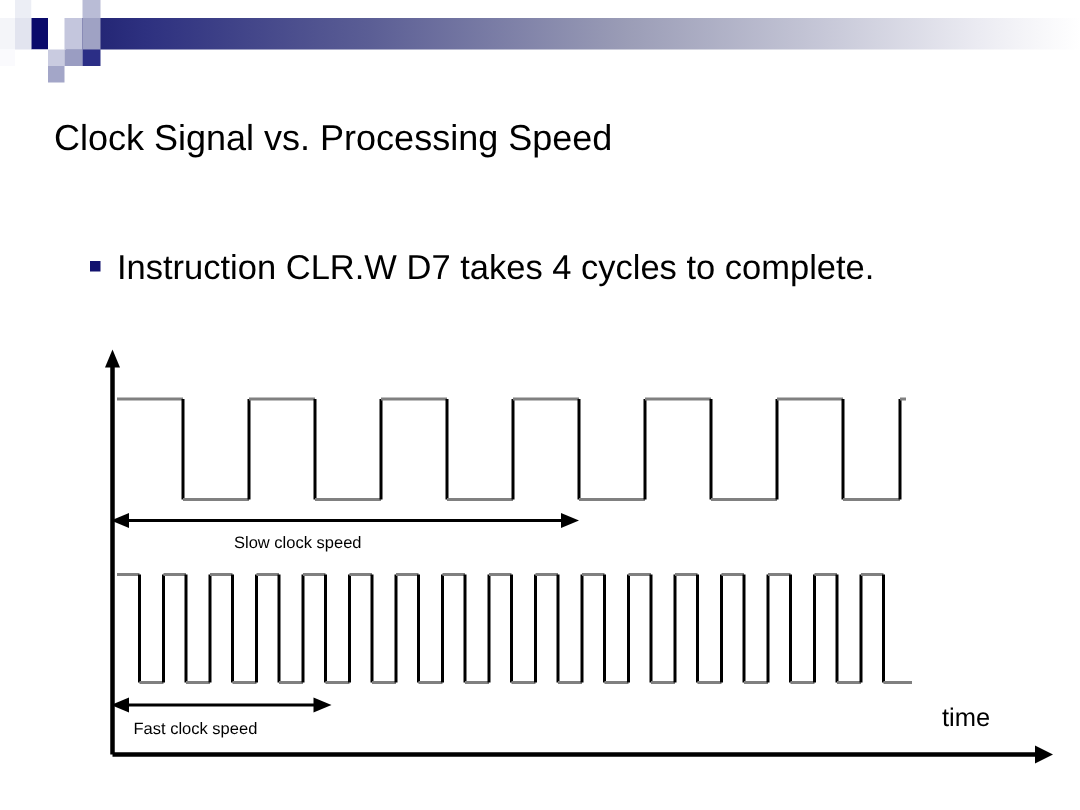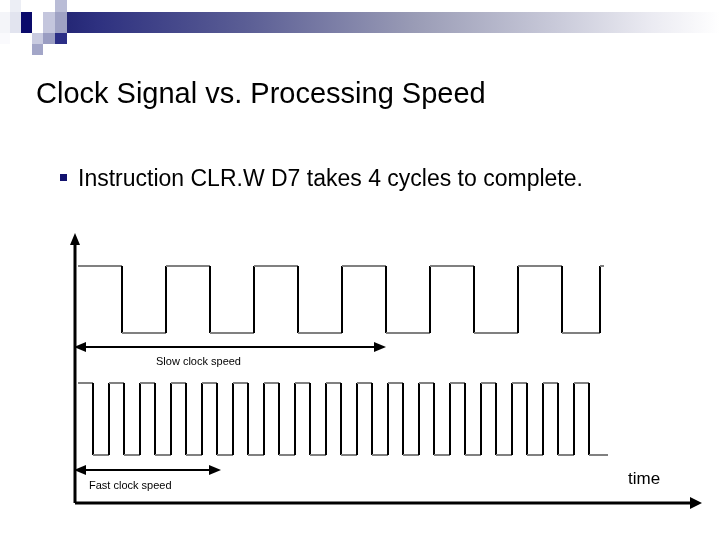--- a/index.html
+++ b/index.html
@@ -45,21 +45,21 @@
   .sq-n { left: 32px;  top: 33px;  width: 11px; height: 11px; background: #c9cbe0; }
   .sq-o { left: 43px;  top: 33px;  width: 12px; height: 11px; background: #9a9dc2; }
   .sq-p { left: 55px;  top: 33px;  width: 12px; height: 11px; background: #2b2e86; }
   .sq-q { left: 32px;  top: 44px;  width: 11px; height: 11px; background: #a3a6c8; }
 
   
   #slide-title {
     position: absolute;
     left: 36px; top: 74px;
     width: 650px;
-    font-size: 29px;
+    font-size: 24px;
     line-height: 38px;
     color: #000000;
     white-space: nowrap;
   }
 
   
   #body-block {
     position: absolute;
     left: 60px; top: 162px;
     width: 600px;

